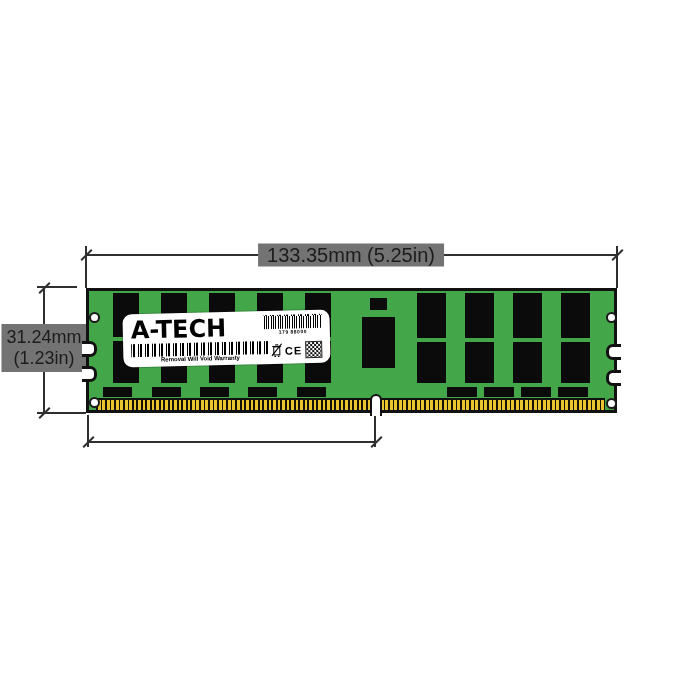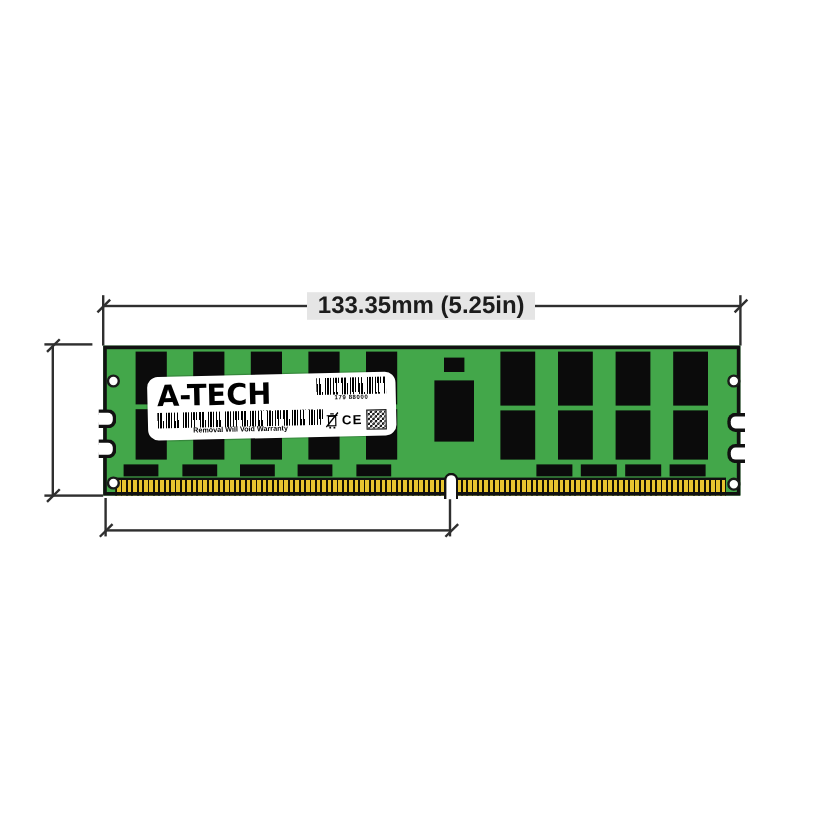--- a/index.html
+++ b/index.html
@@ -5,22 +5,22 @@
   :root{
     --green:#43A74A; --chip:#0B0B0B; --gold:#E8C52F;
     --line:#2F2F2F; --ink:#1C1C1C; --outline:#111;
   }
   html,body{margin:0;padding:0;background:#fff;}
   #canvas{position:relative;width:700px;height:700px;background:#fff;overflow:hidden;
           font-family:"Liberation Sans",sans-serif;}
   
   .dline{position:absolute;background:var(--line);}
   .tick{position:absolute;width:15px;height:2px;background:var(--line);transform:rotate(-45deg);}
-  .dimtext{position:absolute;transform:translate(-50%,-50%);background:#e5e5e5;padding:0 9px;
-           white-space:nowrap;font-weight:bold;font-size:20px;color:var(--ink);z-index:2;}
+  .dimtext{position:absolute;transform:translate(-50%,-50%);background:#737373;padding:0 9px;
+           white-space:nowrap;font-weight:normal;font-size:20px;color:var(--ink);z-index:2;}
   .dimtext.vert{font-size:18px;line-height:21px;text-align:center;padding:3px 5px;}
   
   #module{position:absolute;left:86px;top:288px;width:531px;height:125px;background:var(--green);}
   #module-border{position:absolute;left:0;top:0;right:0;bottom:0;border:3px solid var(--outline);z-index:3;pointer-events:none;}
   .chip{position:absolute;background:var(--chip);z-index:1;}
   #pin-strip{position:absolute;left:10px;width:509px;top:110px;height:13px;z-index:1;
      border-top:2px solid var(--outline);
      background:repeating-linear-gradient(90deg,#151102 0 1.5px,var(--gold) 1.5px 4.5px);}
   .hole{position:absolute;width:11px;height:11px;border-radius:50%;background:#fff;
         border:2px solid #1A1A1A;box-sizing:border-box;z-index:4;}
@@ -65,20 +65,24 @@
   <div class="dline" style="left:86px;top:254px;width:531px;height:2px;"></div>
   <div class="tick" style="left:79px;top:254px;"></div>
   <div class="tick" style="left:610px;top:254px;"></div>
   <div class="dimtext" style="left:351px;top:255px;">133.35mm (5.25in)</div>
 
   <div class="dline" style="left:43px;top:288px;width:2px;height:125px;"></div>
   <div class="tick" style="left:37px;top:287px;"></div>
   <div class="tick" style="left:37px;top:412px;"></div>
   <div class="dline" style="left:37px;top:286px;width:40px;height:2px;"></div>
   <div class="dline" style="left:37px;top:412px;width:49px;height:2px;"></div>
+  <div class="dimtext vert" style="left:44px;top:348px;">
+    <div>31.24mm</div>
+    <div>(1.23in)</div>
+  </div>
 
   <div class="dline" style="left:87px;top:415px;width:2px;height:32px;"></div>
   <div class="dline" style="left:374px;top:404px;width:2px;height:43px;"></div>
   <div class="dline" style="left:88px;top:441px;width:288px;height:2px;"></div>
   <div class="tick" style="left:81px;top:441px;"></div>
   <div class="tick" style="left:369px;top:441px;"></div>
 
   <div id="module">
 
     <div id="chip-layer">

